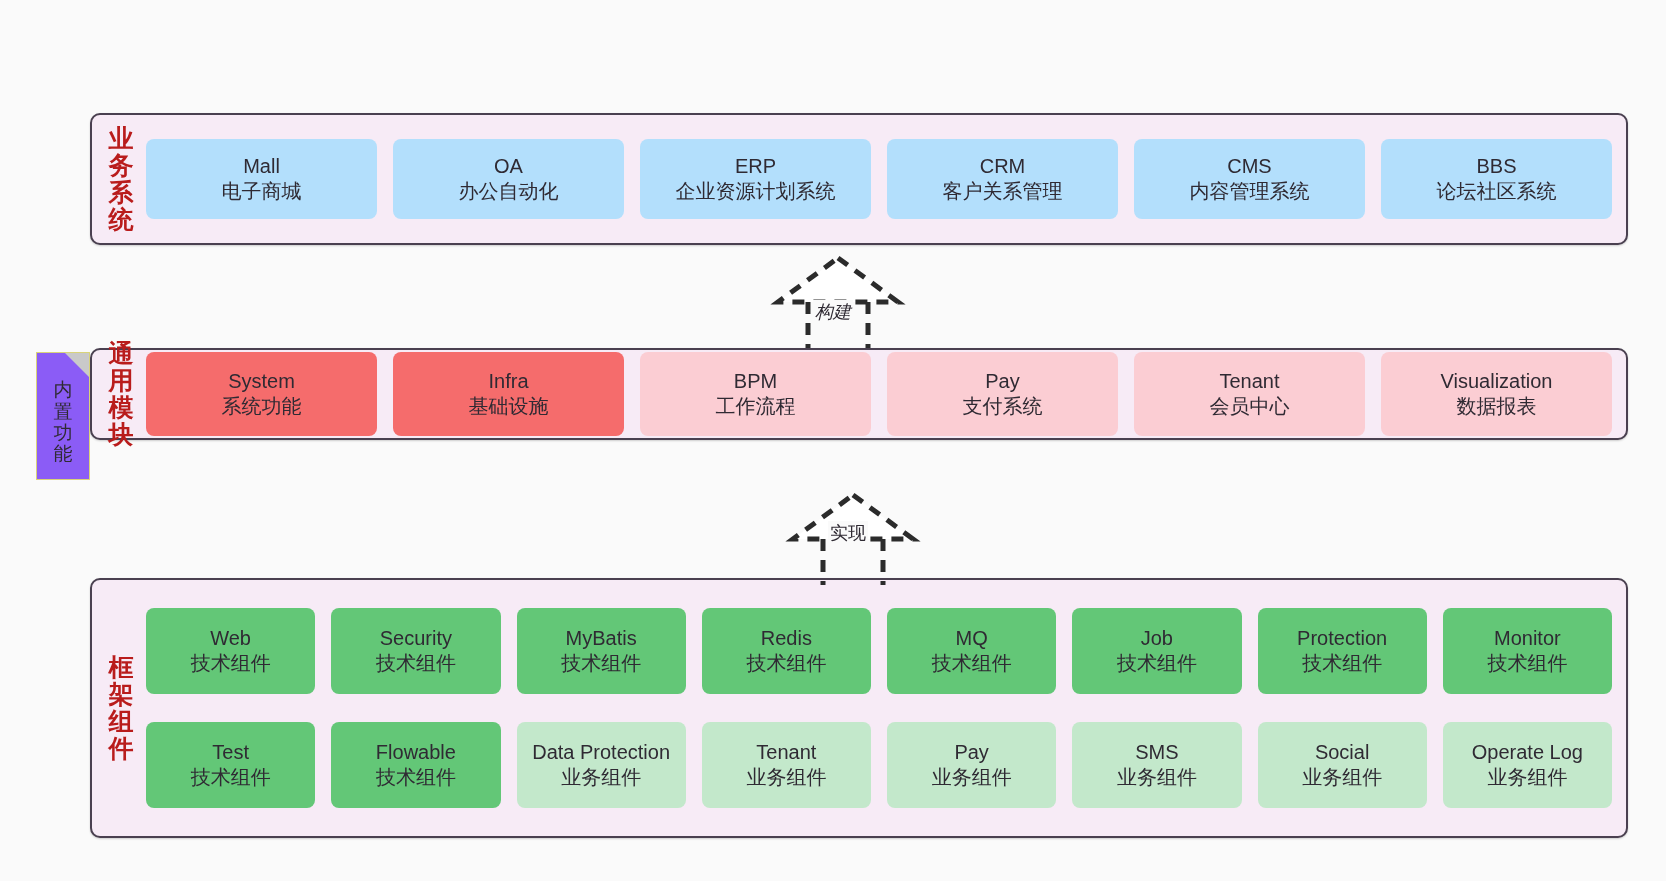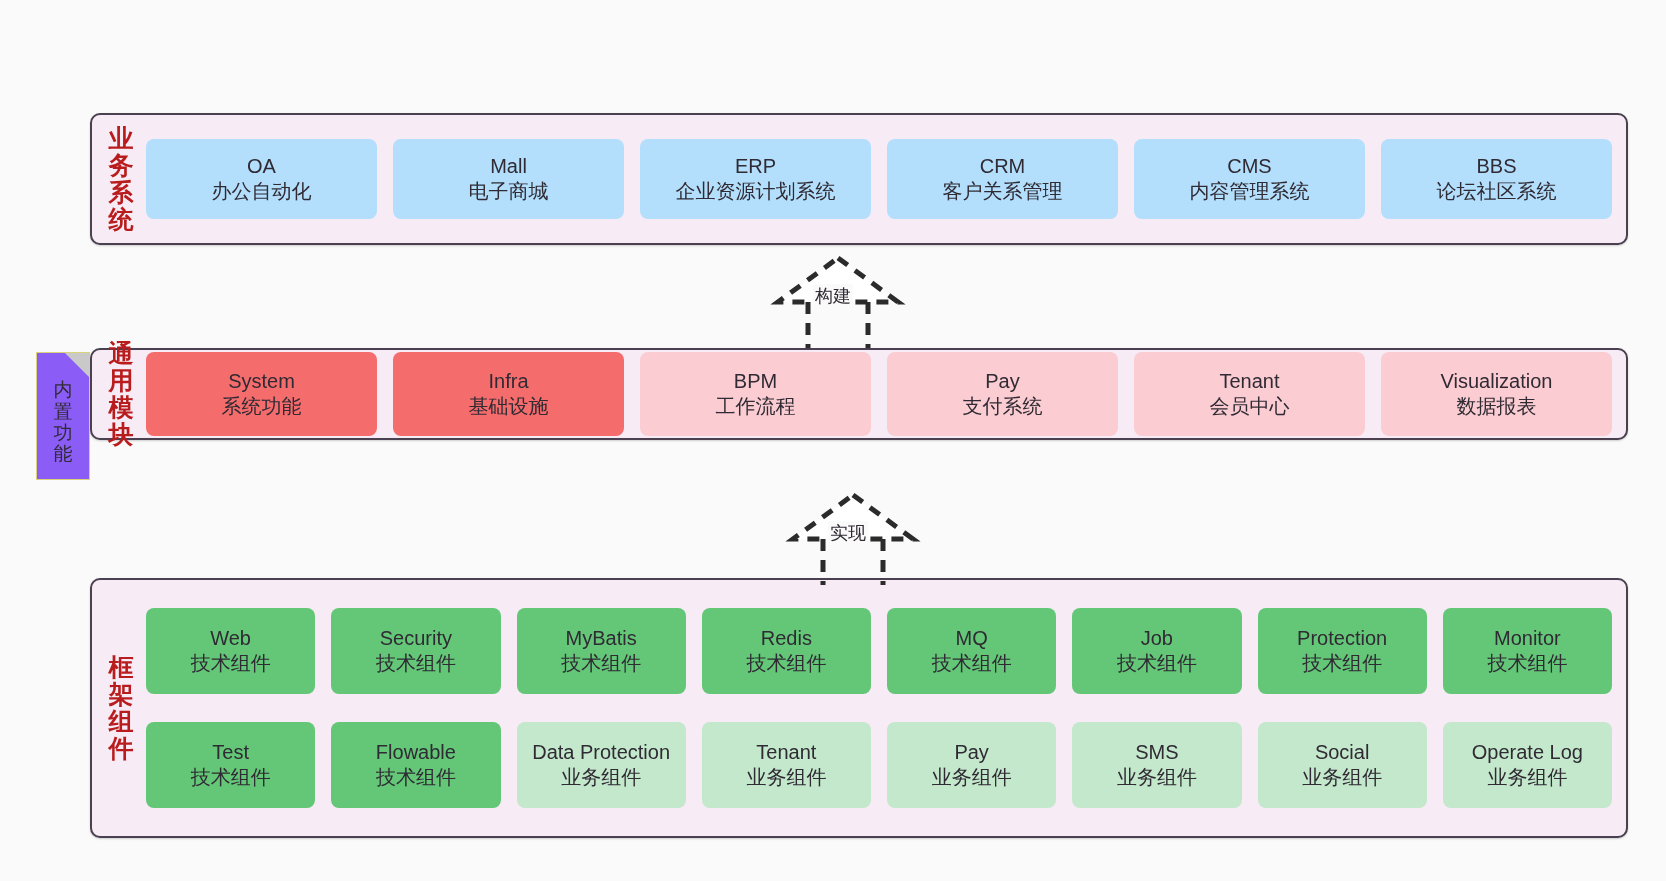--- a/index.html
+++ b/index.html
@@ -137,26 +137,26 @@
 </head>
 <body>
 
 <div class="canvas">
 
   <div class="layer" style="left:90px; top:113px; width:1538px; height:132px;">
     <div class="layer-title">业务系统</div>
     <div class="layer-body">
       <div class="node-row">
         <div class="node h-biz c-blue">
+          <span class="title">Mall</span>
+          <span class="sub">电子商城</span>
+        </div>
+        <div class="node h-biz c-blue">
           <span class="title">OA</span>
           <span class="sub">办公自动化</span>
-        </div>
-        <div class="node h-biz c-blue">
-          <span class="title">Mall</span>
-          <span class="sub">电子商城</span>
         </div>
         <div class="node h-biz c-blue">
           <span class="title">ERP</span>
           <span class="sub">企业资源计划系统</span>
         </div>
         <div class="node h-biz c-blue">
           <span class="title">CRM</span>
           <span class="sub">客户关系管理</span>
         </div>
         <div class="node h-biz c-blue">
@@ -170,21 +170,21 @@
       </div>
     </div>
   </div>
 
   <div class="connector" style="left:750px; top:248px; width:180px; height:100px;">
     <svg width="180" height="100" viewBox="0 0 180 100">
       <polygon points="88,10 148,54 28,54" fill="#ffffff" stroke="#2b2b2b" stroke-width="5" stroke-dasharray="12,9" stroke-linejoin="miter"></polygon>
       <line x1="58" y1="54" x2="58" y2="100" stroke="#2b2b2b" stroke-width="5" stroke-dasharray="12,9"></line>
       <line x1="118" y1="54" x2="118" y2="100" stroke="#2b2b2b" stroke-width="5" stroke-dasharray="12,9"></line>
     </svg>
-    <span class="conn-label" style="left:63px; top:36px;">构建</span>
+    <span class="conn-label" style="left:63px; top:52px;font-style:italic;">构建</span>
   </div>
 
   <div class="layer" style="left:90px; top:348px; width:1538px; height:92px;">
     <div class="layer-title">通用模块</div>
     <div class="layer-body">
       <div class="node-row">
         <div class="node h-mod c-red">
           <span class="title">System</span>
           <span class="sub">系统功能</span>
         </div>

